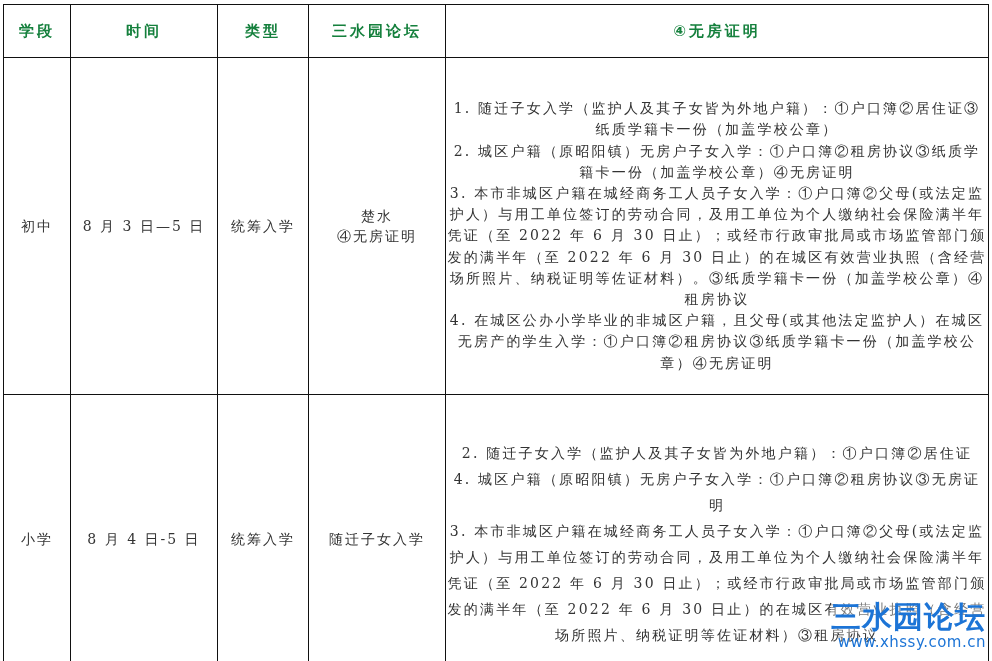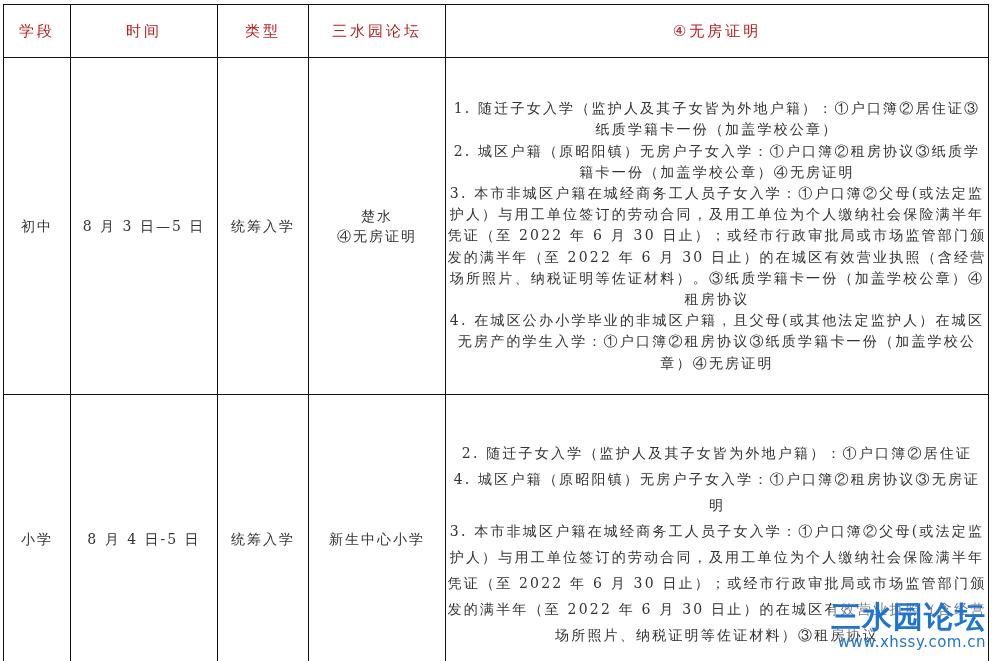--- a/index.html
+++ b/index.html
@@ -25,24 +25,24 @@
     }
     table.enroll th, table.enroll td {
       border: 1.6px solid #111;
       padding: 0;
       vertical-align: middle;
       text-align: center;
     }
     table.enroll th {
       height: 52px;
       font-family: "DejaVu Sans", "Liberation Sans", sans-serif;
-      font-weight: normal;
+      font-weight: bold;
       font-size: 15px;
       letter-spacing: 3px;
-      color: #b91c1c;
+      color: #15803d;
     }
     td.cell {
       font-size: 14px;
       letter-spacing: 2px;
       color: #333;
       line-height: 20px;
     }
     td.materials {
       text-align: left;
       vertical-align: top;
@@ -119,21 +119,21 @@
         <span class="item">2. 城区户籍（原昭阳镇）无房户子女入学：①户口簿②租房协议③纸质学籍卡一份（加盖学校公章）④无房证明</span>
         <span class="item">3. 本市非城区户籍在城经商务工人员子女入学：①户口簿②父母(或法定监护人）与用工单位签订的劳动合同，及用工单位为个人缴纳社会保险满半年凭证（至 2022 年 6 月 30 日止）；或经市行政审批局或市场监管部门颁发的满半年（至 2022 年 6 月 30 日止）的在城区有效营业执照（含经营场所照片、纳税证明等佐证材料）。③纸质学籍卡一份（加盖学校公章）④租房协议</span>
         <span class="item">4. 在城区公办小学毕业的非城区户籍，且父母(或其他法定监护人）在城区无房产的学生入学：①户口簿②租房协议③纸质学籍卡一份（加盖学校公章）④无房证明</span>
       </td>
     </tr>
     <tr class="row-primary">
       <td class="cell">小学</td>
       <td class="cell">8 月 4 日-5 日</td>
       <td class="cell">统筹入学</td>
       <td class="cell school-name">
-        <span>新生中心小学</span>
+        <span>随迁子女入学</span>
       </td>
       <td class="materials">
         <span class="item">2. 随迁子女入学（监护人及其子女皆为外地户籍）：①户口簿②居住证</span>
         <span class="item">4. 城区户籍（原昭阳镇）无房户子女入学：①户口簿②租房协议③无房证明</span>
         <span class="item">3. 本市非城区户籍在城经商务工人员子女入学：①户口簿②父母(或法定监护人）与用工单位签订的劳动合同，及用工单位为个人缴纳社会保险满半年凭证（至 2022 年 6 月 30 日止）；或经市行政审批局或市场监管部门颁发的满半年（至 2022 年 6 月 30 日止）的在城区有效营业执照（含经营场所照片、纳税证明等佐证材料）③租房协议</span>
       </td>
     </tr>
   </tbody>
 </table>
 

